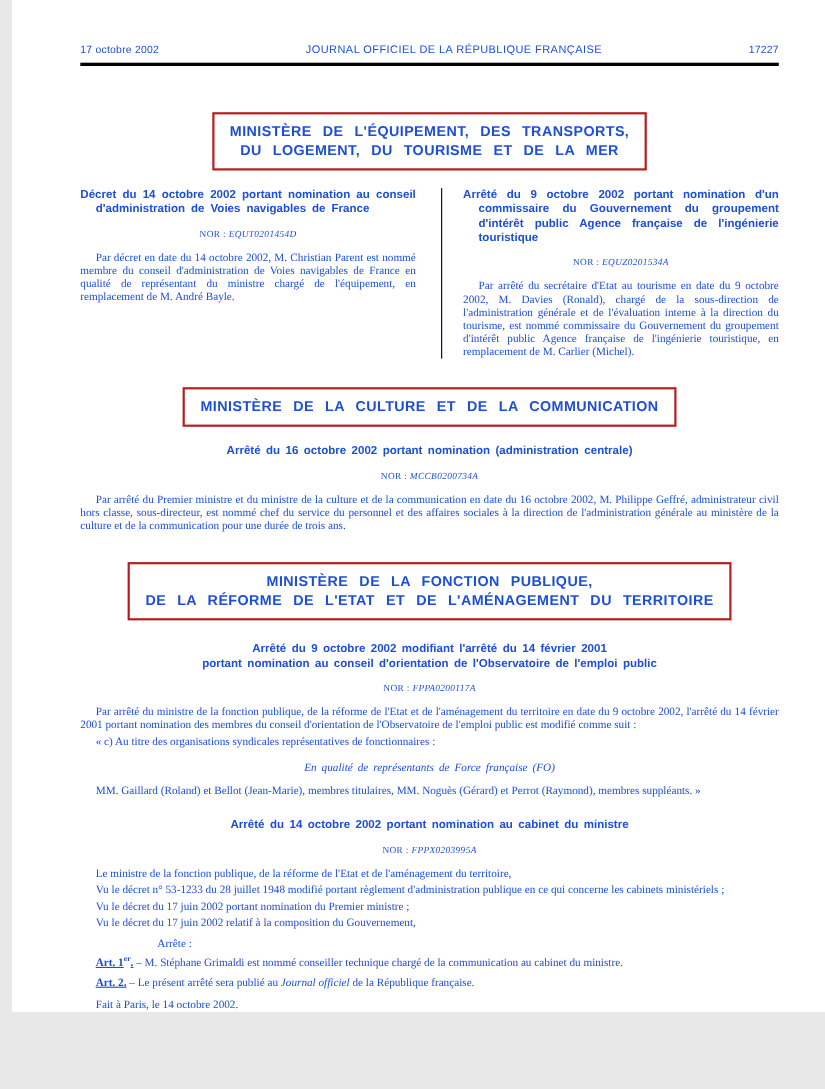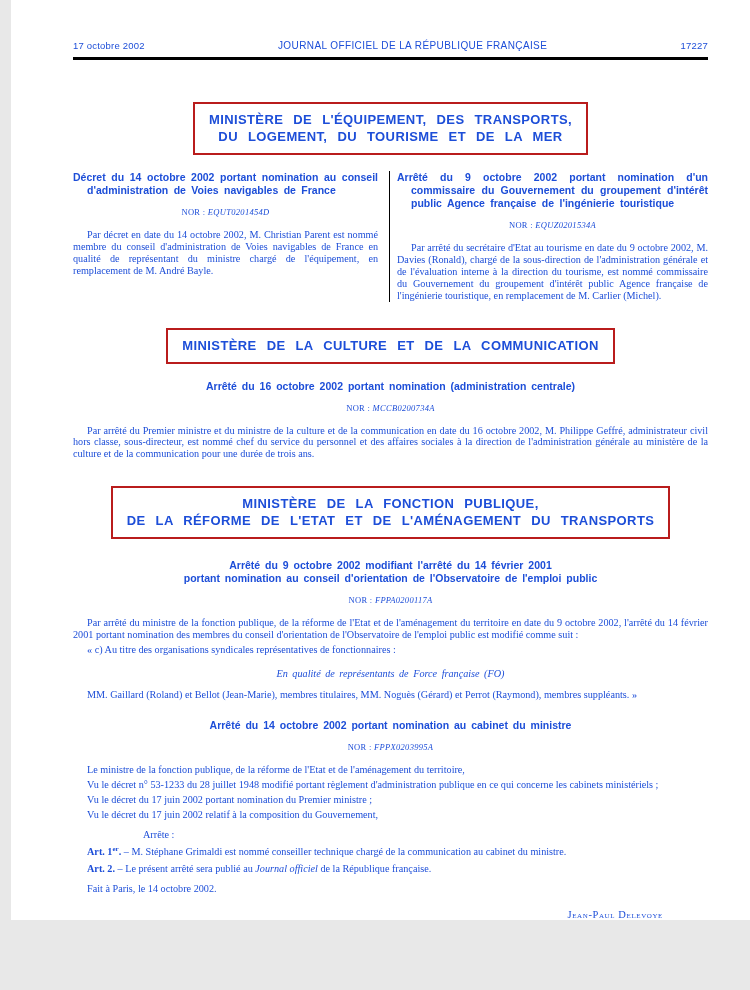--- a/index.html
+++ b/index.html
@@ -26,21 +26,21 @@
     text-align:center;
     font-family:"Liberation Sans", sans-serif;
     font-weight:bold;font-size:13px;line-height:17px;
     letter-spacing:.4px;word-spacing:6px;
   }
   .mt-box1{margin-top:42px;}
   .mt-box2{margin-top:26px;}
   .mt-box3{margin-top:26px;}
 
   
-  .two-cols{display:flex;margin-top:16px;}
+  .two-cols{display:flex;margin-top:16px;gap:12px;}
   .col{width:305px;}
   .col.right{flex:1;}
   .col-divider{width:1px;background:#000;margin:0 7px 0 11px;}
 
   .col-article-title{
     font-family:"Liberation Sans", sans-serif;font-weight:bold;
     font-size:10.5px;line-height:13px;
     text-align:justify;word-spacing:2.5px;
     padding-left:14px;text-indent:-14px;
     margin:0;
@@ -64,21 +64,21 @@
   }
   .full-par{margin-top:2px;}
   .quote-par{margin-top:3px;}
   .sub-italic{
     font-style:italic;text-align:center;font-size:10.2px;
     margin:12px 0 10px;word-spacing:2px;
   }
   .plain-line{margin-top:3px;}
   .arrete-line{margin:8px 0 6px;padding-left:70px;font-size:10.2px;}
   .art-par{font-size:10.2px;line-height:11.9px;text-align:justify;text-indent:14px;margin:6px 0 0;}
-  .art-par .b{font-weight:bold;}
+  .art-par .b{font-weight:bold;text-decoration:underline;}
   .art-par sup{font-weight:bold;font-size:7px;line-height:0;}
   .it{font-style:italic;}
   .fait-line{margin-top:8px;}
   .signature{
     text-align:right;padding-right:45px;margin-top:14px;
     font-variant:small-caps;font-size:10.5px;letter-spacing:.6px;
   }
 </style>
 </head>
 <body>
@@ -128,21 +128,21 @@
   <p class="center-title">Arrêté du 16 octobre 2002 portant nomination (administration centrale)</p>
   <div class="nor-line">
     <span>NOR :</span>
     <span class="code">MCCB0200734A</span>
   </div>
   <p class="body-par full-par">Par arrêté du Premier ministre et du ministre de la culture et de la communication en date du 16 octobre 2002, M. Philippe Geffré, administrateur civil hors classe, sous-directeur, est nommé chef du service du personnel et des affaires sociales à la direction de l'administration générale au ministère de la culture et de la communication pour une durée de trois ans.</p>
 
   <div class="box-wrap mt-box3">
     <div class="ministry-box">
       <div>MINISTÈRE DE LA FONCTION PUBLIQUE,</div>
-      <div>DE LA RÉFORME DE L'ETAT ET DE L'AMÉNAGEMENT DU TRANSPORTS</div>
+      <div>DE LA RÉFORME DE L'ETAT ET DE L'AMÉNAGEMENT DU TERRITOIRE</div>
     </div>
   </div>
 
   <p class="center-title" style="margin-top:20px"><span>Arrêté du 9 octobre 2002 modifiant l'arrêté du 14 février 2001</span><br>
     <span>portant nomination au conseil d'orientation de l'Observatoire de l'emploi public</span></p>
   <div class="nor-line">
     <span>NOR :</span>
     <span class="code">FPPA0200117A</span>
   </div>
   <p class="body-par full-par">Par arrêté du ministre de la fonction publique, de la réforme de l'Etat et de l'aménagement du territoire en date du 9 octobre 2002, l'arrêté du 14 février 2001 portant nomination des membres du conseil d'orientation de l'Observatoire de l'emploi public est modifié comme suit :</p>

